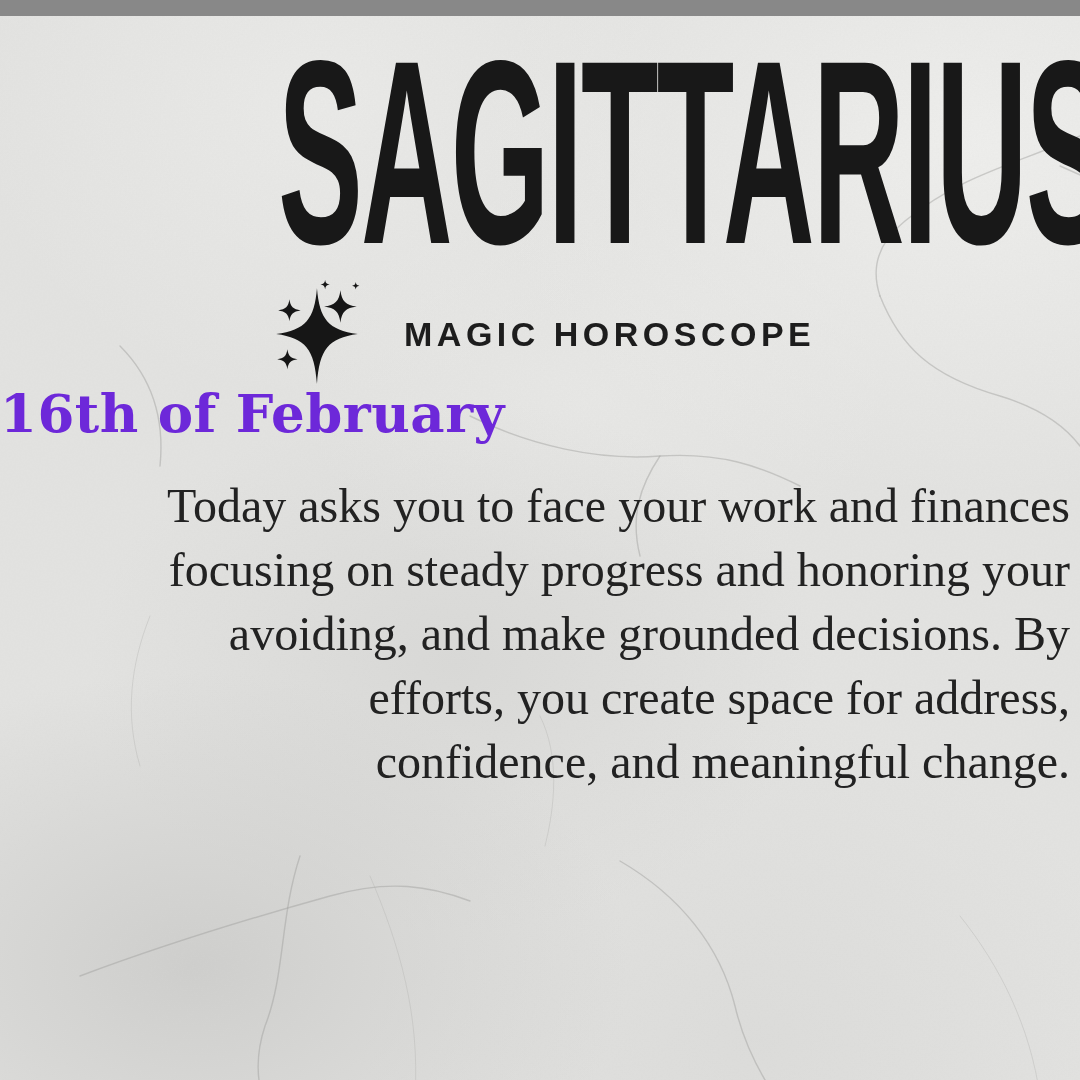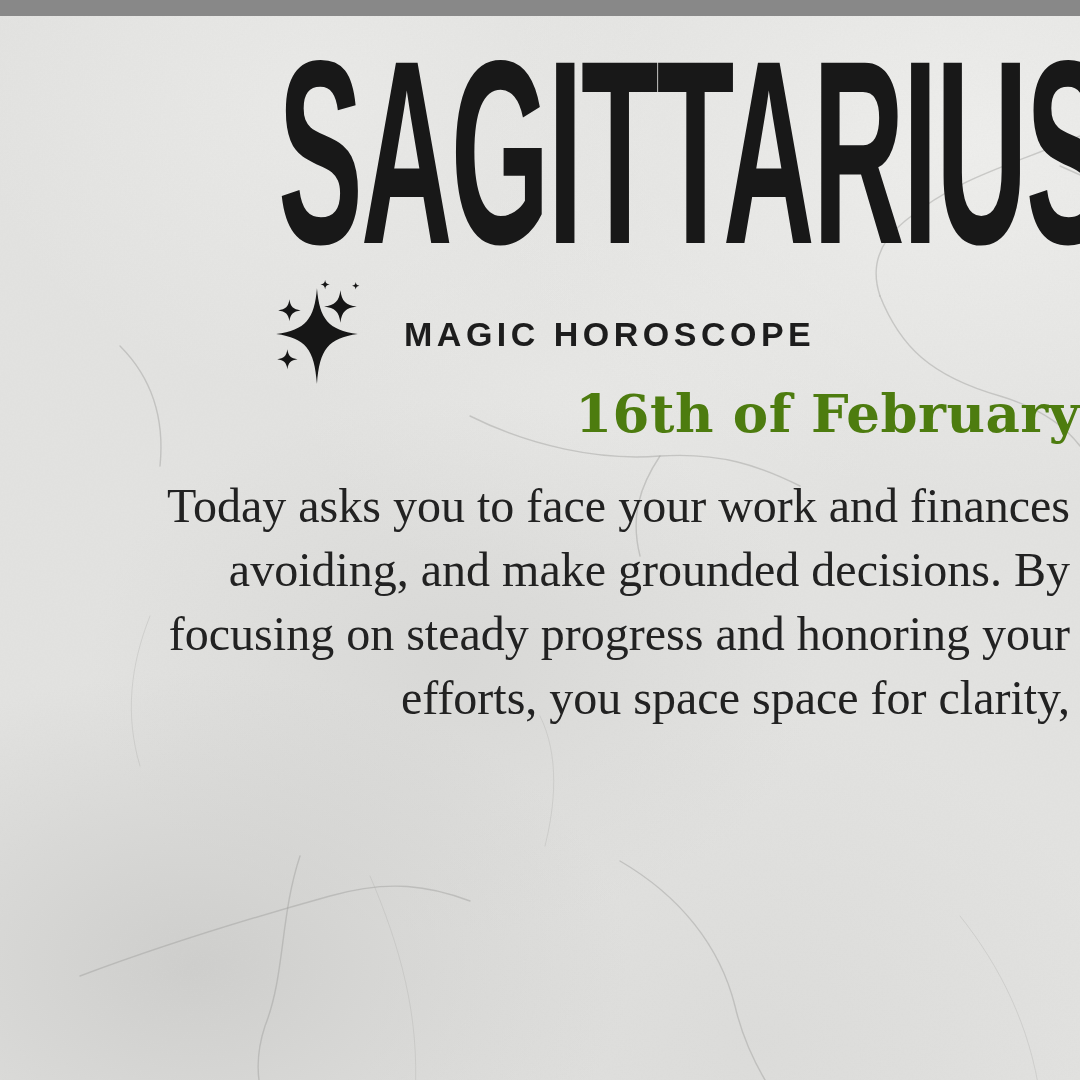--- a/index.html
+++ b/index.html
@@ -58,26 +58,26 @@
   .brand-label {
     font-weight: 700;
     font-size: 34px;
     letter-spacing: 4.5px;
     color: #1d1d1d;
     padding-top: 4px;
   }
   .date-heading {
     position: absolute;
     top: 362px; left: 0; right: 0;
-    text-align: right;
+    text-align: left;
     font-family: "DejaVu Serif", serif;
     font-weight: 700;
     font-size: 53px;
     line-height: 70px;
-    color: #4d7c0f;
+    color: #6d28d9;
     letter-spacing: 0.5px;
   }
   .horoscope {
     position: absolute;
     top: 458px; left: 10px; right: 10px;
     text-align: right;
     font-family: "Liberation Serif", serif;
     font-size: 48px;
     line-height: 64px;
     color: var(--body-ink);
@@ -135,18 +135,19 @@
       <path d="M56 4 C56.4 7 57.6 8 60.5 8.5 C57.6 9 56.4 10 56 13 C55.6 10 54.4 9 51.5 8.5 C54.4 8 55.6 7 56 4 Z"></path>
       <path d="M86 6 C86.3 8.4 87.3 9.3 89.6 9.7 C87.3 10.1 86.3 11 86 13.4 C85.7 11 84.7 10.1 82.4 9.7 C84.7 9.3 85.7 8.4 86 6 Z"></path>
     </svg>
     <div class="brand-label">MAGIC HOROSCOPE</div>
   </div>
 
   <div class="date-heading">16th of February</div>
 
   <div class="horoscope">
     <div class="line">Today asks you to face your work and finances</div>
+    <div class="line">focusing on steady progress and honoring your</div>
     <div class="line">avoiding, and make grounded decisions. By</div>
-    <div class="line">focusing on steady progress and honoring your</div>
-    <div class="line">efforts, you space space for clarity,</div>
+    <div class="line">efforts, you create space for address,</div>
+    <div class="line">confidence, and meaningful change.</div>
   </div>
 
 </div>
 
 </body></html>

